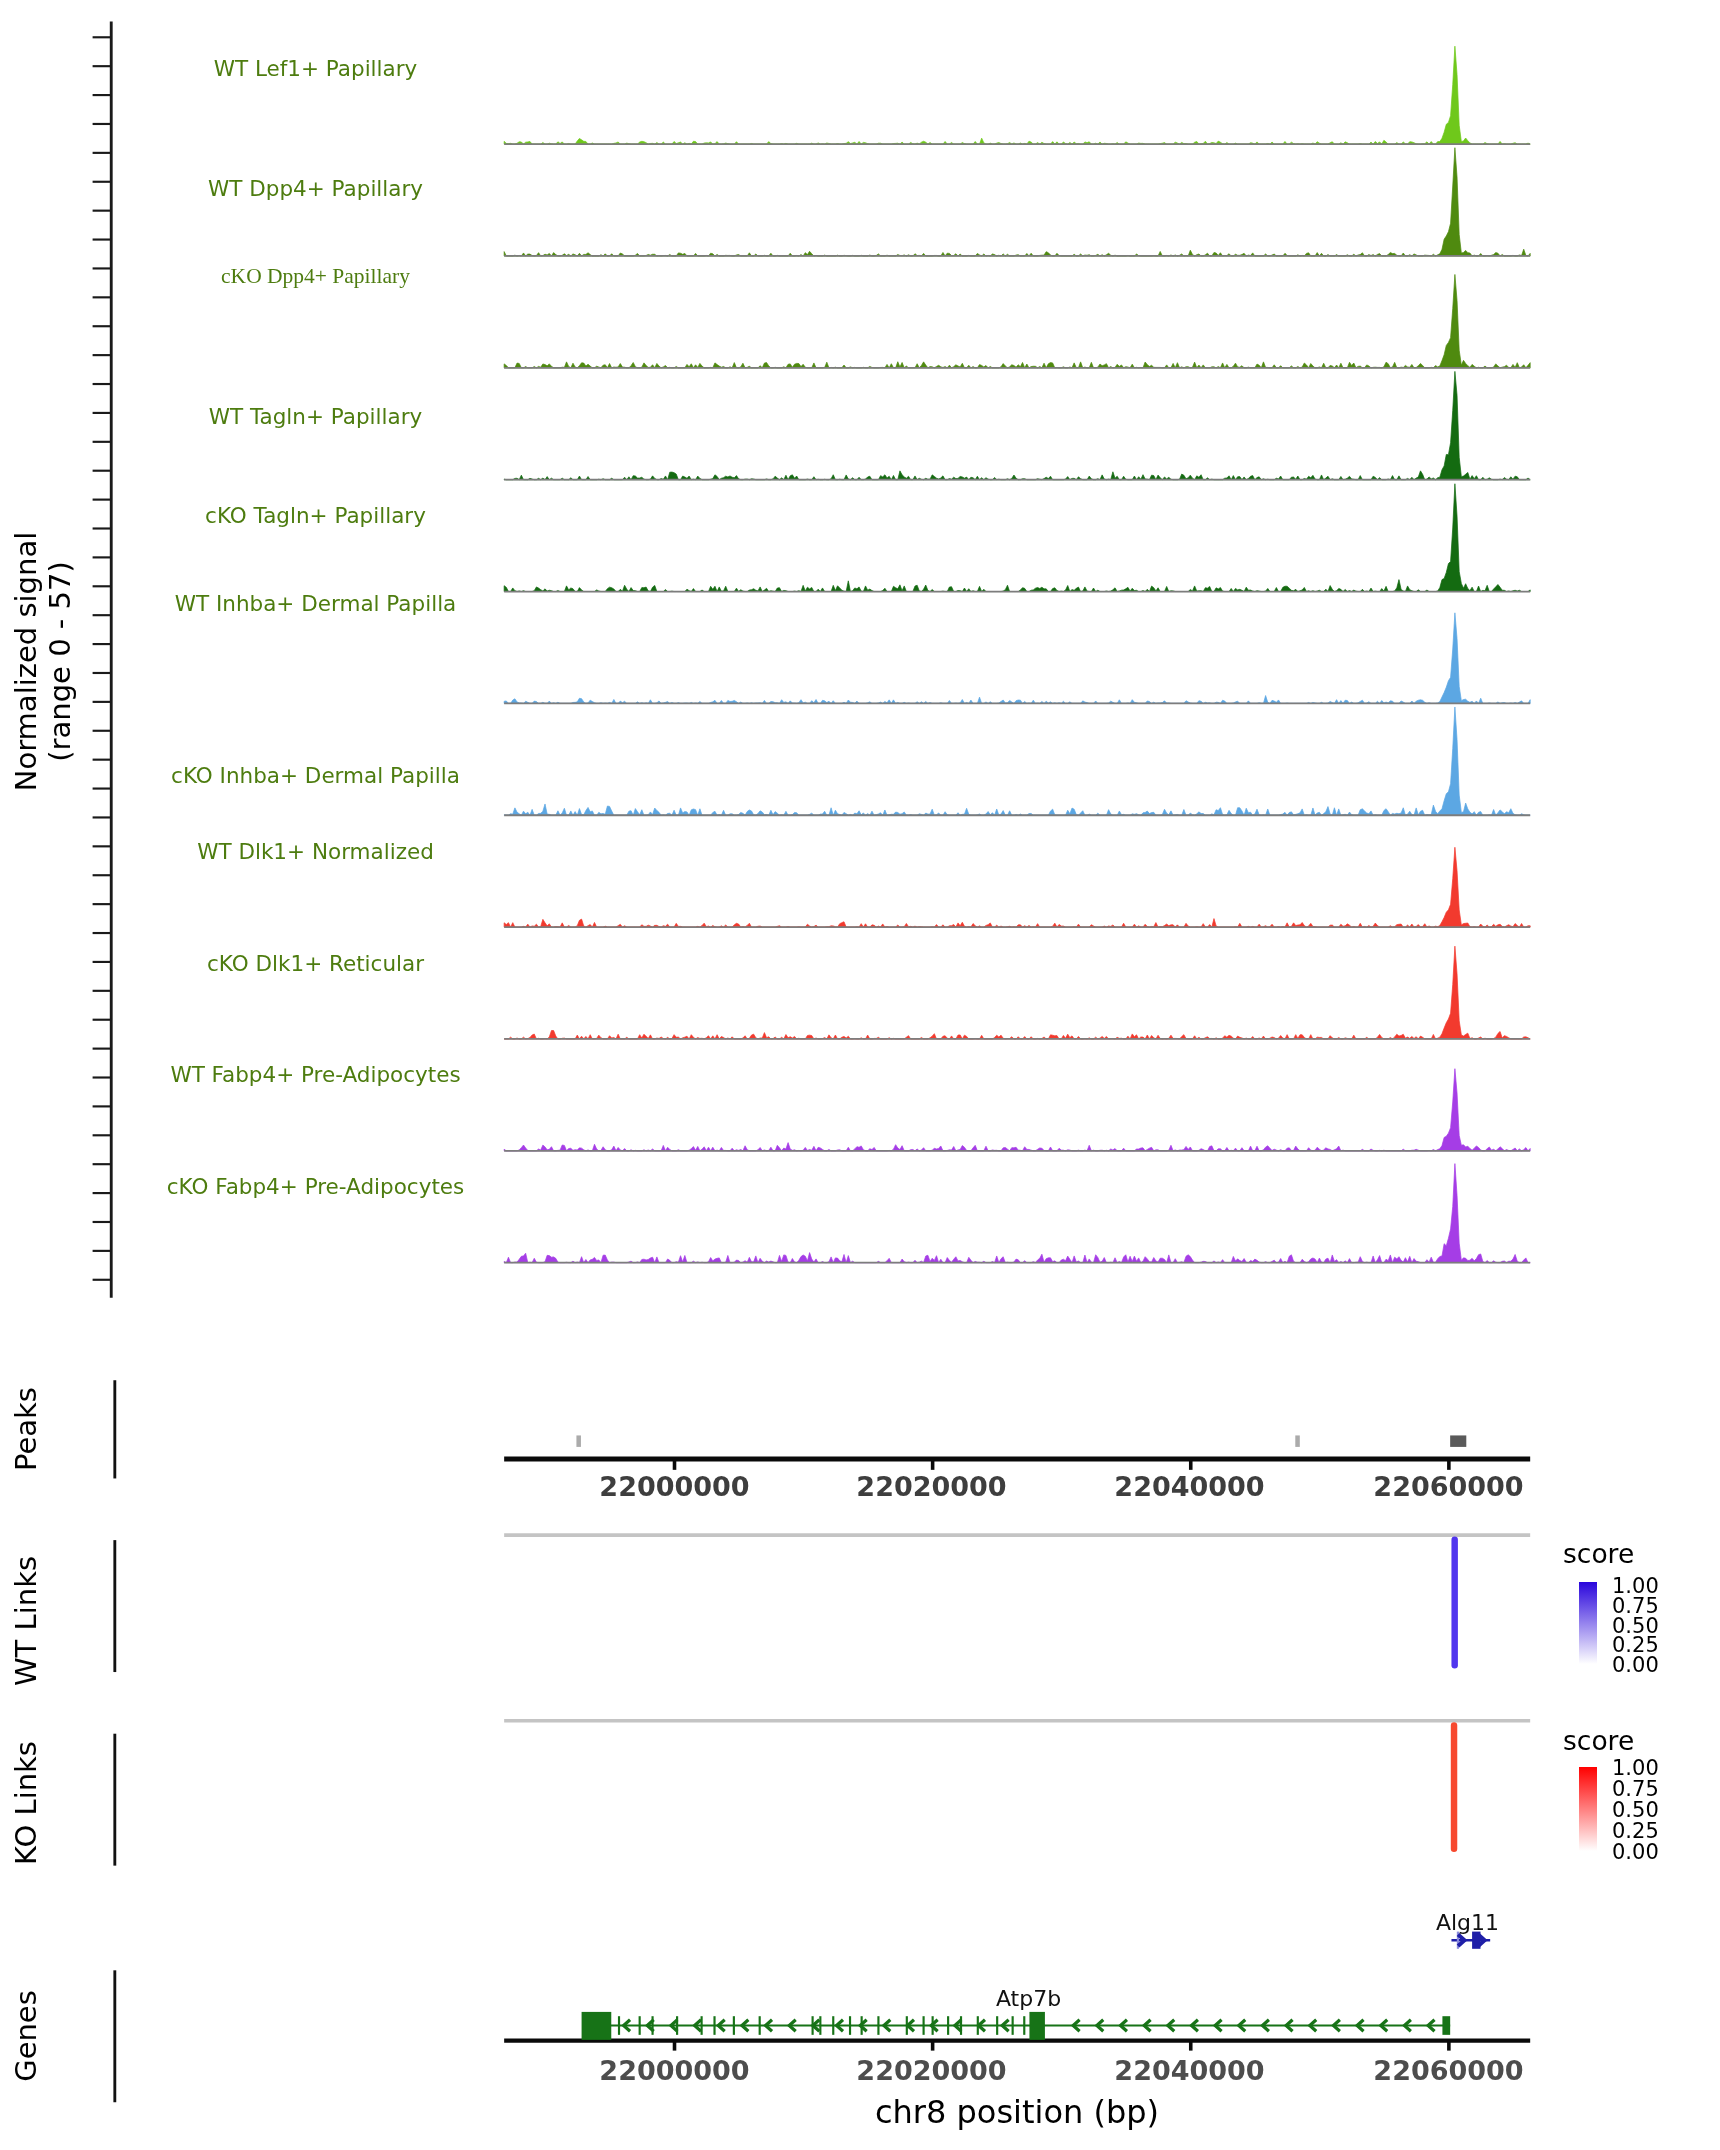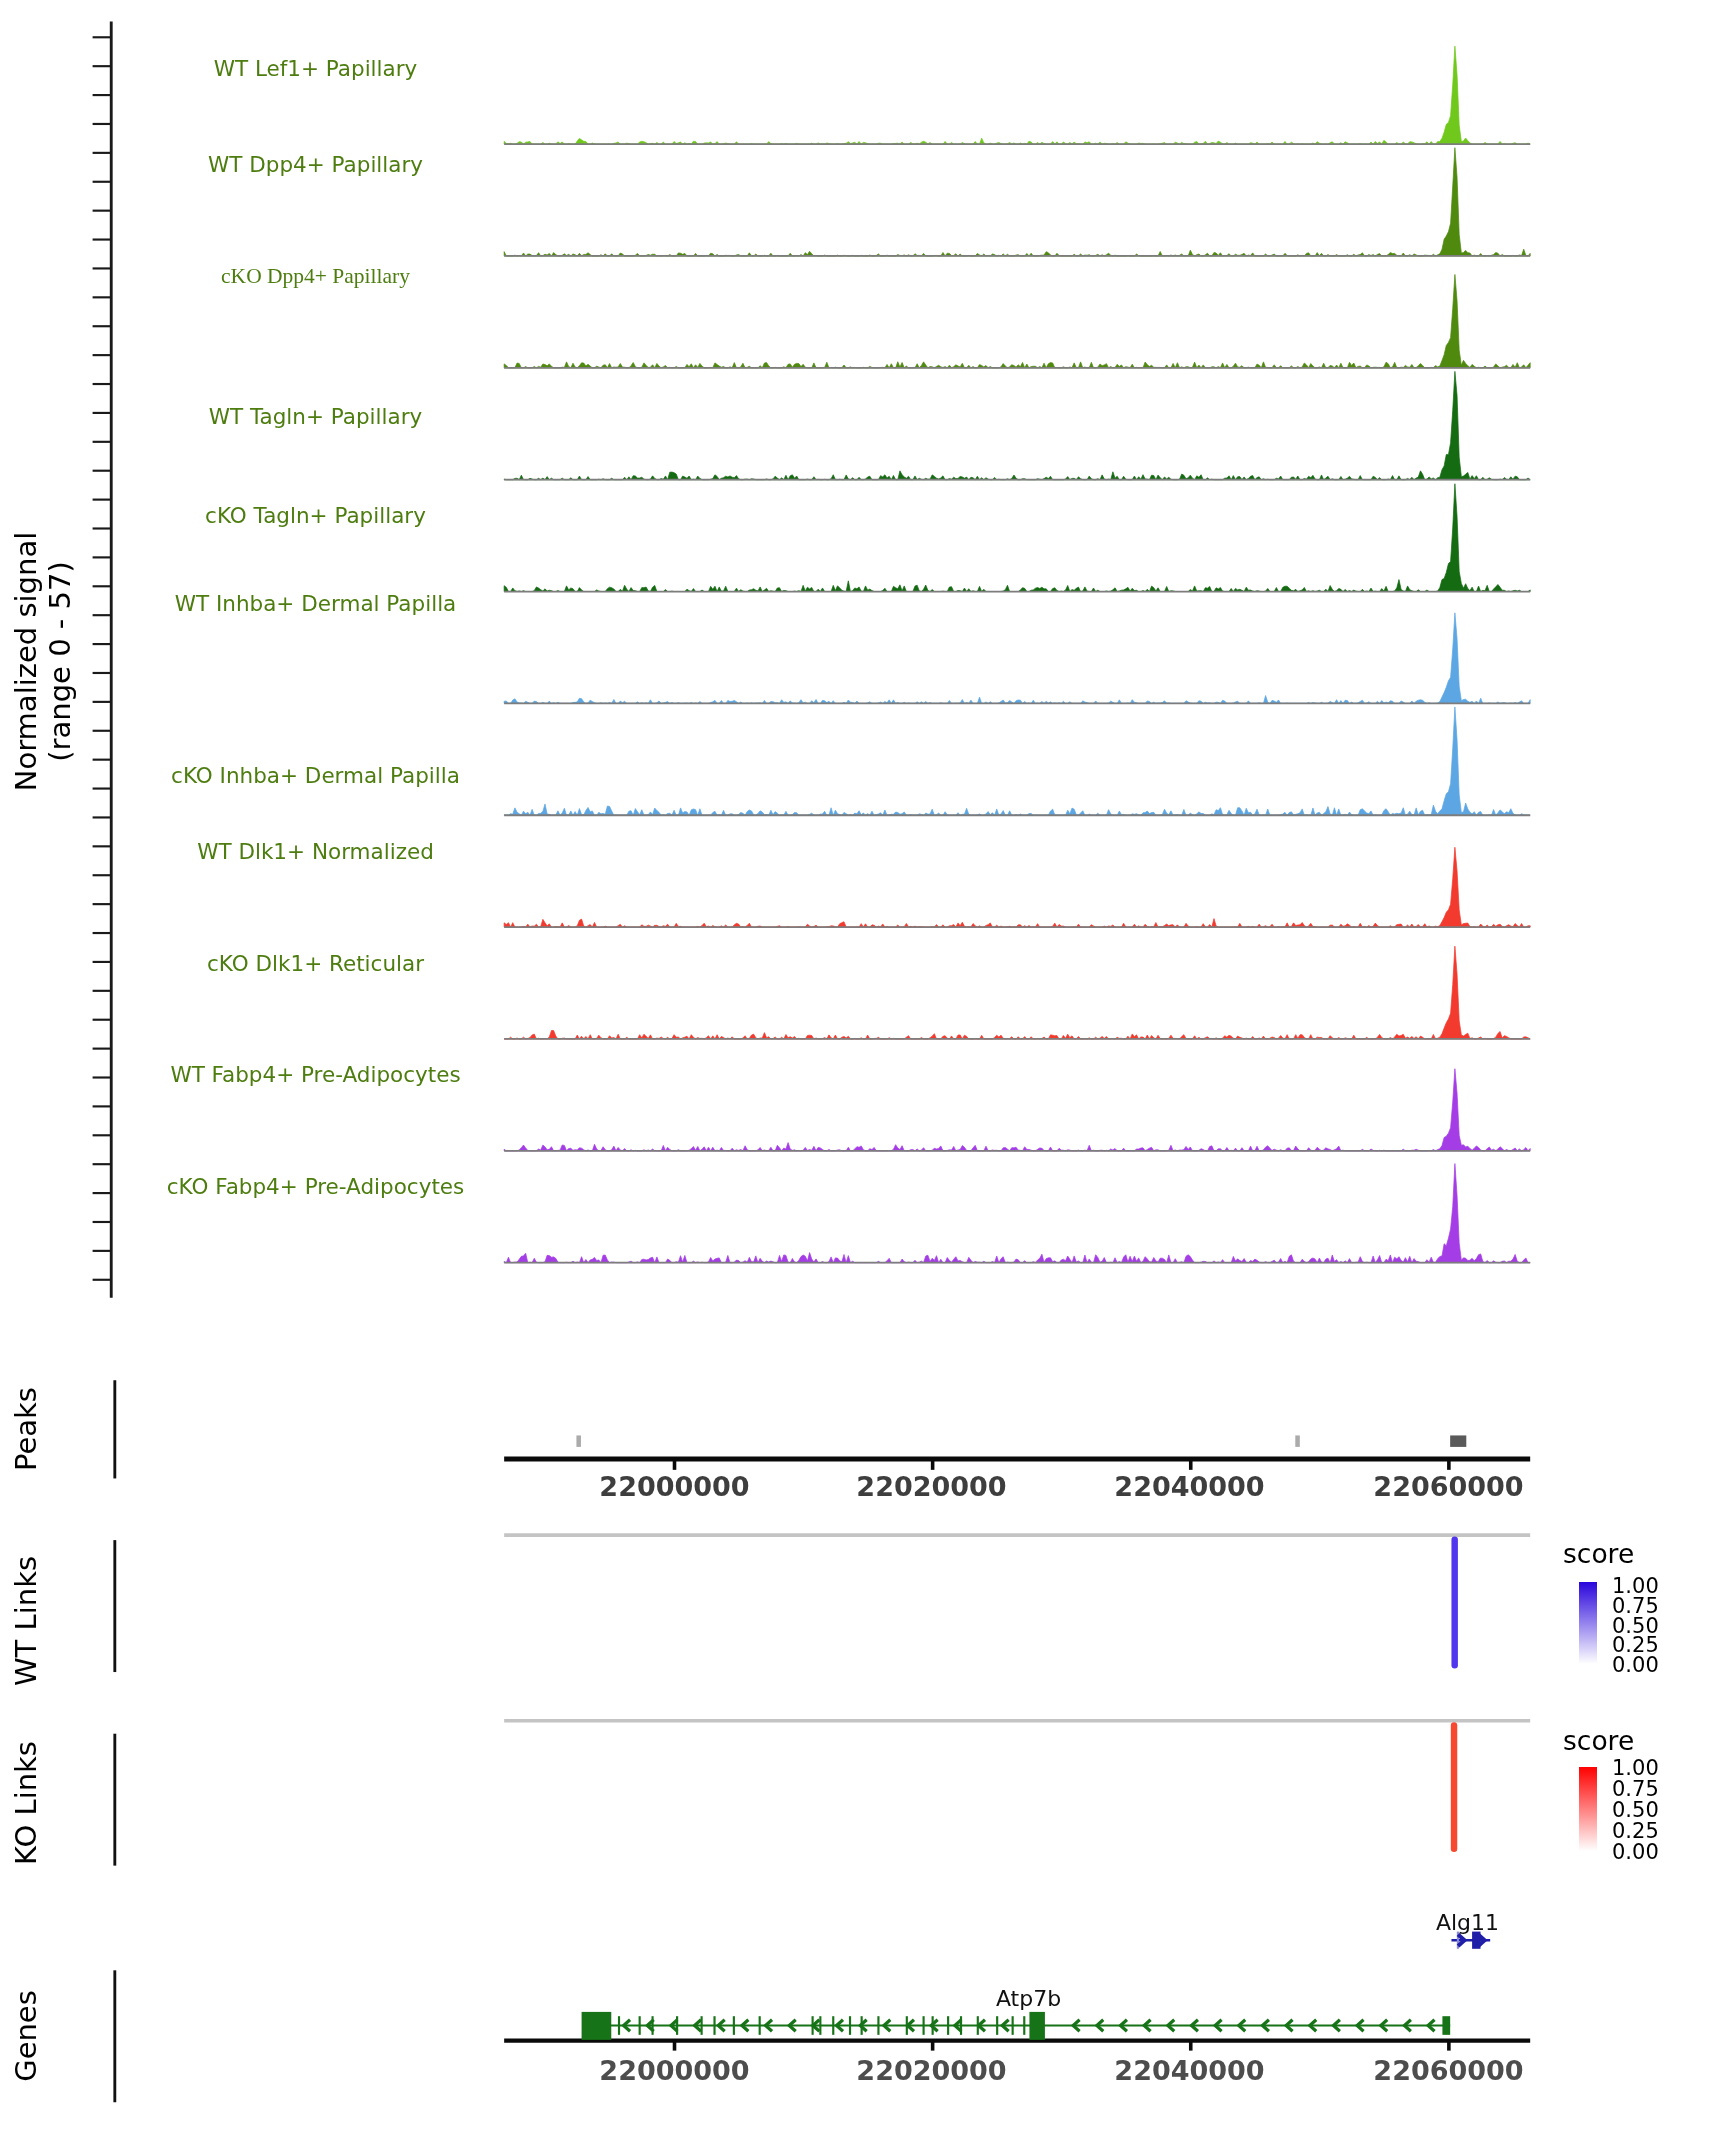--- a/index.html
+++ b/index.html
@@ -183,21 +183,21 @@
   <div class="abs ylab" style="left:-315px;top:627px;">
     <span>Normalized signal</span><br>
     <span>(range 0 - 57)</span>
   </div>
   <div class="abs side-label" style="left:-82px;top:1412px;">Peaks</div>
   <div class="abs side-label" style="left:-82px;top:1604px;">WT Links</div>
   <div class="abs side-label" style="left:-82px;top:1786px;">KO Links</div>
   <div class="abs side-label" style="left:-82px;top:2019px;">Genes</div>
 
   <div class="abs track-label" style="top:56px;">WT Lef1+ Papillary</div>
-  <div class="abs track-label" style="top:152px;">WT Dpp4+ Papillary</div>
+  <div class="abs track-label" style="top:176px;">WT Dpp4+ Papillary</div>
   <div class="abs track-label" style="top:264px;font-family:Liberation Serif, serif;">cKO Dpp4+ Papillary</div>
   <div class="abs track-label" style="top:404px;">WT Tagln+ Papillary</div>
   <div class="abs track-label" style="top:503px;">cKO Tagln+ Papillary</div>
   <div class="abs track-label" style="top:591px;">WT Inhba+ Dermal Papilla</div>
   <div class="abs track-label" style="top:763px;">cKO Inhba+ Dermal Papilla</div>
   <div class="abs track-label" style="top:839px;">WT Dlk1+ Normalized</div>
   <div class="abs track-label" style="top:951px;">cKO Dlk1+ Reticular</div>
   <div class="abs track-label" style="top:1062px;">WT Fabp4+ Pre-Adipocytes</div>
   <div class="abs track-label" style="top:1174px;">cKO Fabp4+ Pre-Adipocytes</div>
 
@@ -222,14 +222,15 @@
   <div class="abs legend-tick" style="left:1612px;top:1819px;">0.25</div>
   <div class="abs legend-tick" style="left:1612px;top:1840px;">0.00</div>
 
   <div class="abs gene-label" style="left:1360px;top:1910px;">Alg11</div>
   <div class="abs gene-label" style="left:921px;top:1986px;">Atp7b</div>
 
   <div class="abs tick-label lower" style="left:560px;top:2055px;">22000000</div>
   <div class="abs tick-label lower" style="left:817px;top:2055px;">22020000</div>
   <div class="abs tick-label lower" style="left:1075px;top:2055px;">22040000</div>
   <div class="abs tick-label lower" style="left:1334px;top:2055px;">22060000</div>
+  <div class="abs xlabel" style="top:2093px;">chr8 position (bp)</div>
 </div>
 
 
 </body></html>

